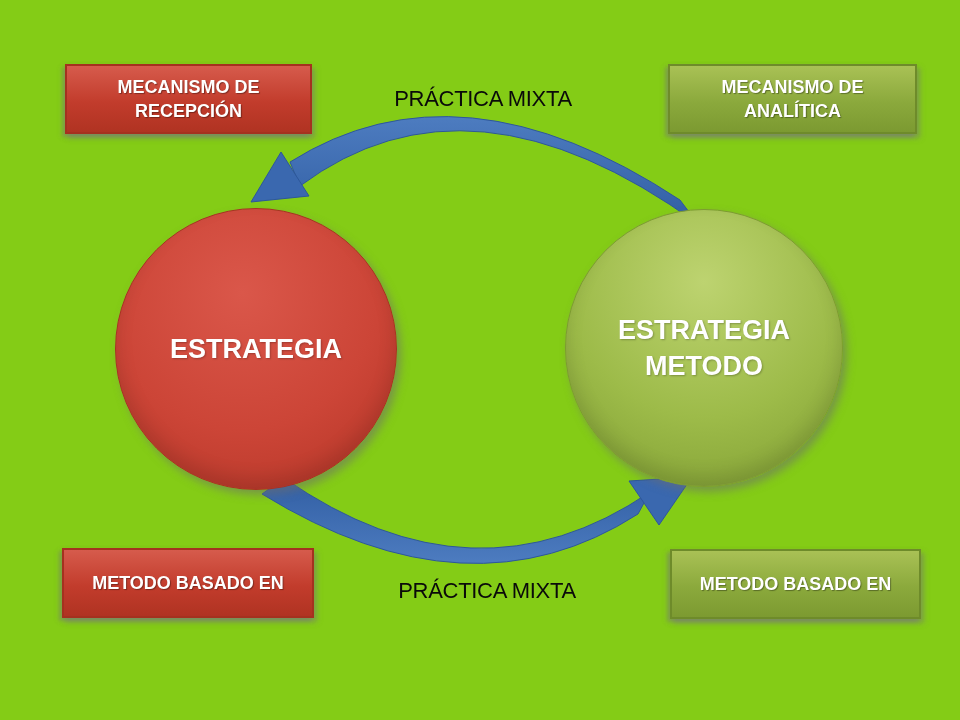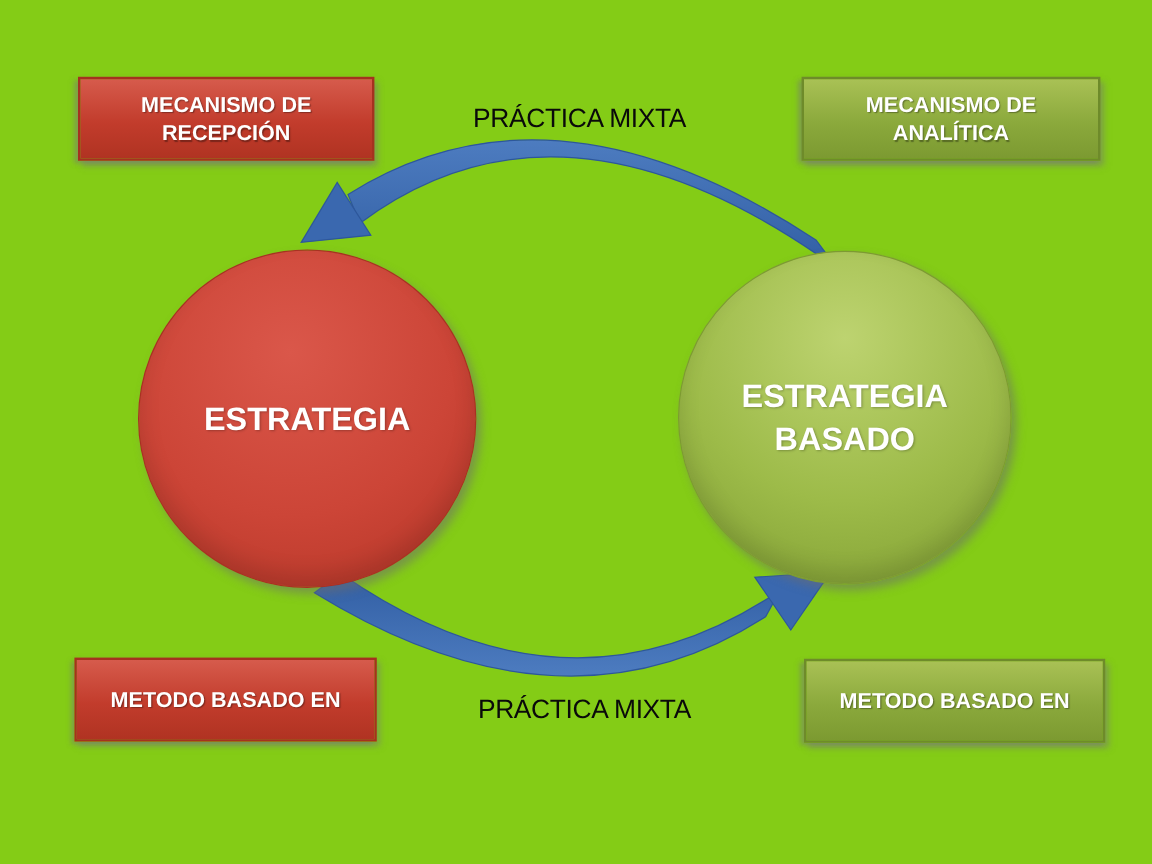--- a/index.html
+++ b/index.html
@@ -95,20 +95,20 @@
   <div id="box-bottom-right" class="label-box green">
     <span>METODO BASADO EN</span>
   </div>
 
   <div id="circle-left" class="strategy-circle">
     <span>ESTRATEGIA</span>
   </div>
 
   <div id="circle-right" class="strategy-circle">
     <span>ESTRATEGIA</span>
-    <span>BASADO</span>
+    <span>METODO</span>
   </div>
 
   <div id="practica-top" class="practica-label">PRÁCTICA MIXTA</div>
 
   <div id="practica-bottom" class="practica-label">PRÁCTICA MIXTA</div>
 
 </div>
 
 </body></html>

